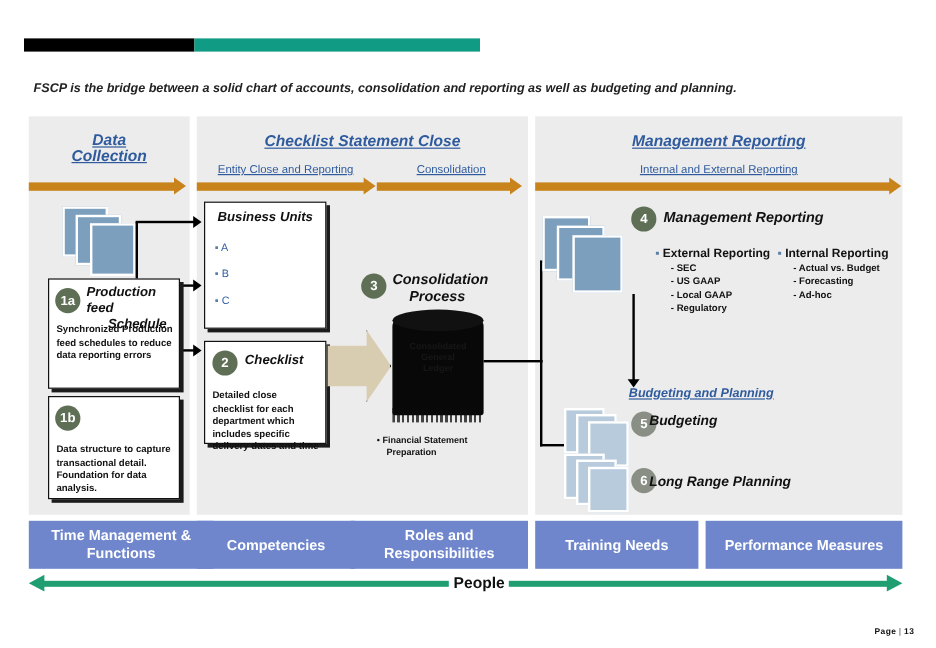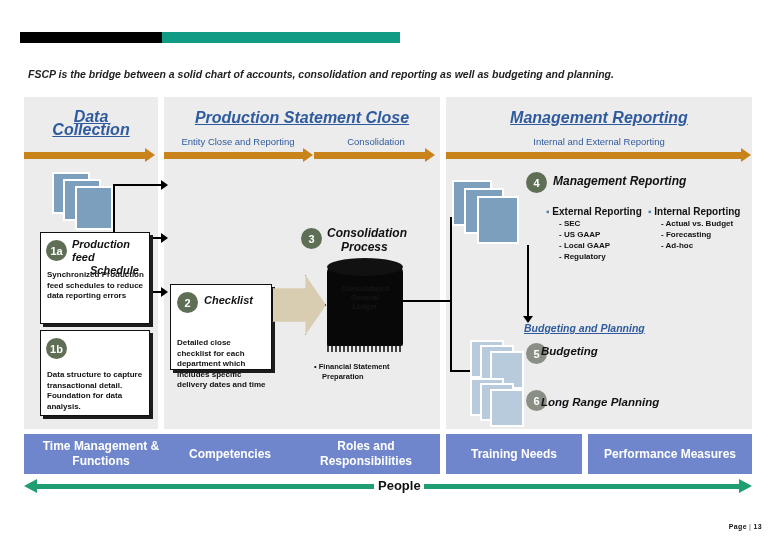--- a/index.html
+++ b/index.html
@@ -28,26 +28,26 @@
   }
 
   
   .panel{position:absolute;background:#ececec;}
   .panel-left{left:24px;top:97px;width:134px;height:332px;}
   .panel-mid{left:164px;top:97px;width:276px;height:332px;}
   .panel-right{left:446px;top:97px;width:306px;height:332px;}
 
   .panel-title{
     position:absolute;text-align:center;width:100%;
-    font-size:16px;font-weight:bold;font-style:italic;
+    font-size:13px;font-weight:bold;font-style:italic;
     color:#2f5b9e;text-decoration:underline;line-height:13px;
   }
   .panel-sub{
     position:absolute;text-align:center;
-    font-size:9.5px;color:#2f5b9e;line-height:12px;
+    font-size:9.5px;color:#2f5b9e;line-height:12px;text-decoration:underline;
   }
 
   
   .oarrow{position:absolute;height:7px;background:#c8841b;top:152px;}
   .oarrow::after{
     content:"";position:absolute;right:-9px;top:-4px;
     border-left:10px solid #c8841b;
     border-top:7.5px solid transparent;
     border-bottom:7.5px solid transparent;
   }
@@ -121,21 +121,21 @@
   <div class="subtitle">FSCP is the bridge between a solid chart of accounts, consolidation and reporting as well as budgeting and planning.</div>
 
   <div class="panel panel-left"></div>
   <div class="panel panel-mid"></div>
   <div class="panel panel-right"></div>
 
   <div class="panel-title" style="left:24px;top:110px;width:134px;">
     <span>Data</span><br>
     <span>Collection</span>
   </div>
-  <div class="panel-title" style="left:164px;top:111px;width:276px;">Production Statement Close</div>
+  <div class="panel-title" style="left:164px;top:111px;width:276px;">Checklist Statement Close</div>
   <div class="panel-title" style="left:446px;top:111px;width:306px;">Management Reporting</div>
 
   <div class="panel-sub" style="left:164px;top:136px;width:148px;">Entity Close and Reporting</div>
   <div class="panel-sub" style="left:312px;top:136px;width:128px;">Consolidation</div>
   <div class="panel-sub" style="left:446px;top:136px;width:306px;">Internal and External Reporting</div>
 
   <div class="oarrow" style="left:24px;width:122px;"></div>
   <div class="oarrow" style="left:164px;width:140px;"></div>
   <div class="oarrow" style="left:314px;width:112px;"></div>
   <div class="oarrow" style="left:446px;width:296px;"></div>
@@ -162,25 +162,42 @@
       <span style="padding-left:18px;display:inline-block;">Schedule</span>
     </div>
     <div class="bbody" style="left:6px;top:37px;width:98px;">Synchronized Production feed schedules to reduce data reporting errors</div>
   </div>
 
   <div class="wbox" style="left:40px;top:330px;width:108px;height:84px;">
     <div class="bnum" style="left:5px;top:7px;">1b</div>
     <div class="bbody" style="left:6px;top:39px;width:98px;">Data structure to capture transactional detail.  Foundation for data analysis.</div>
   </div>
 
+  <div class="wbox" style="left:170px;top:168px;width:100px;height:104px;">
+    <div class="bhead" style="left:0;top:6px;width:100px;text-align:center;">Business Units</div>
+    <div style="position:absolute;left:8px;top:26px;width:86px;">
+      <div style="font-size:9px;color:#2f5b9e;line-height:22px;">
+        <span style="color:#5a7fa5;">▪</span>
+        <span>A</span>
+      </div>
+      <div style="font-size:9px;color:#2f5b9e;line-height:22px;">
+        <span style="color:#5a7fa5;">▪</span>
+        <span>B</span>
+      </div>
+      <div style="font-size:9px;color:#2f5b9e;line-height:22px;">
+        <span style="color:#5a7fa5;">▪</span>
+        <span>C</span>
+      </div>
+    </div>
+  </div>
 
   <div class="wbox" style="left:170px;top:284px;width:100px;height:84px;">
     <div class="bnum" style="left:6px;top:7px;">2</div>
     <div class="bhead" style="left:33px;top:9px;width:64px;">Checklist</div>
-    <div class="bbody" style="left:6px;top:53px;width:90px;">Detailed close checklist for each department which includes specific delivery dates and time</div>
+    <div class="bbody" style="left:6px;top:40px;width:90px;">Detailed close checklist for each department which includes specific delivery dates and time</div>
   </div>
 
   <div class="tan-arrow"></div>
 
   <div class="bnum" style="left:301px;top:228px;">3</div>
   <div class="bhead" style="left:327px;top:226px;width:110px;font-size:12px;line-height:14px;">
     <span>Consolidation</span><br>
     <span style="padding-left:14px;display:inline-block;">Process</span>
   </div>
 

